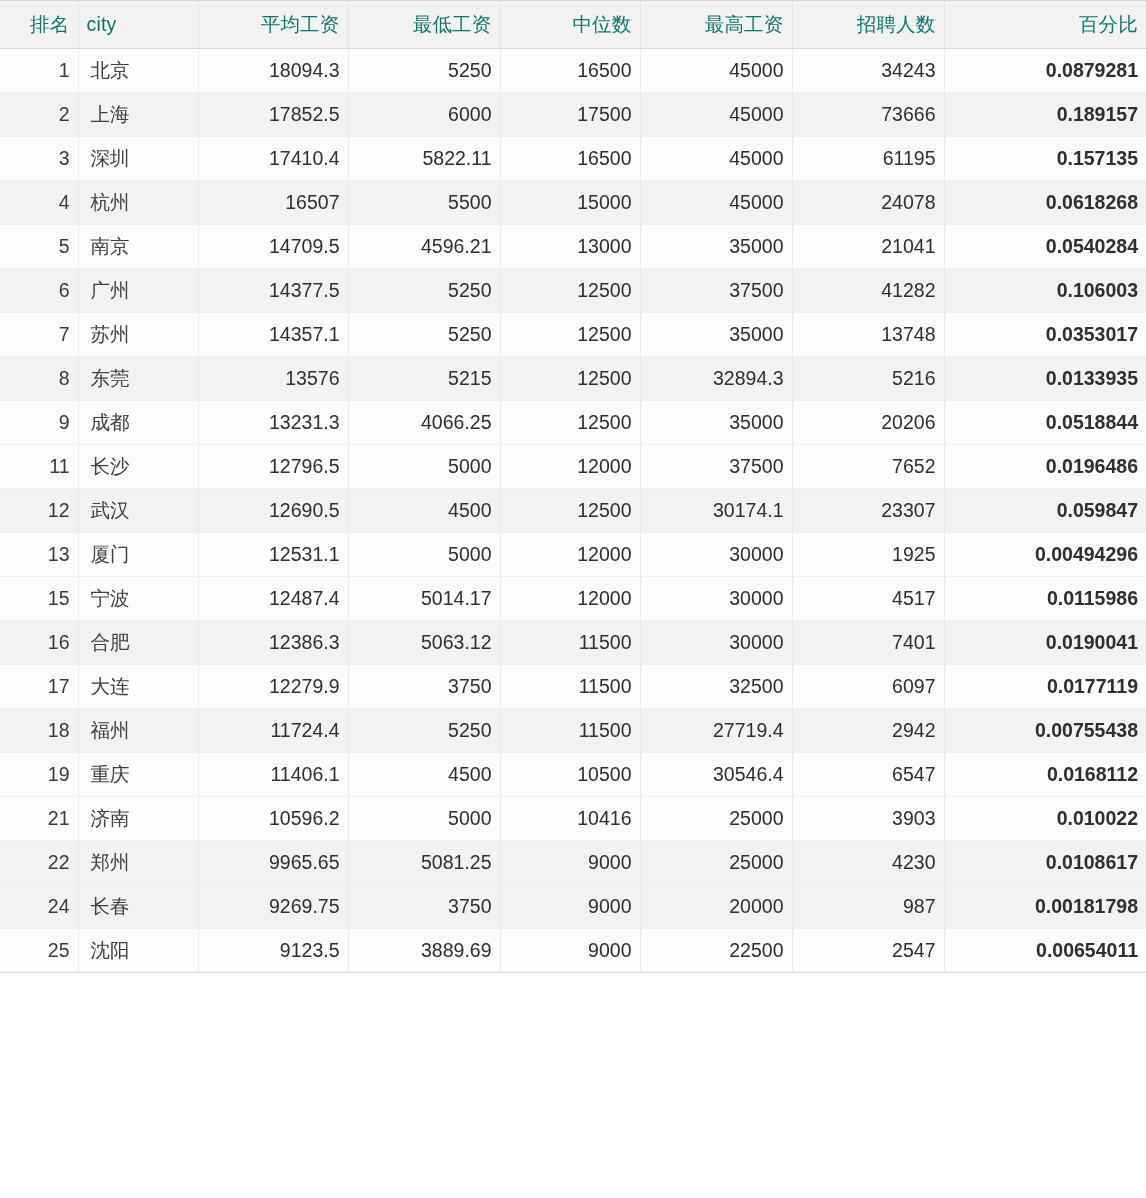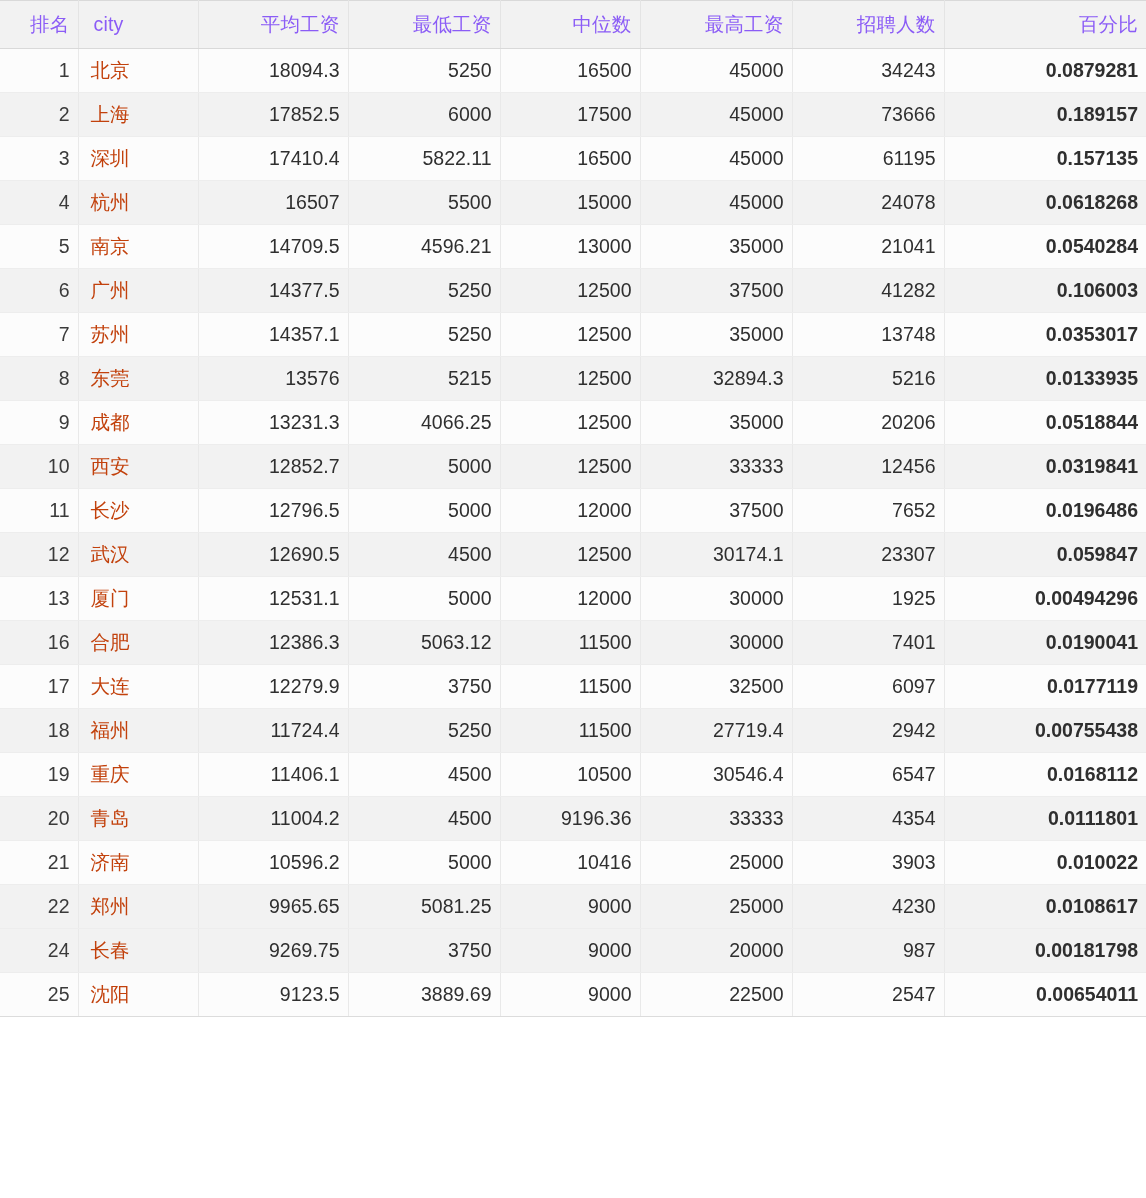--- a/index.html
+++ b/index.html
@@ -40,45 +40,45 @@
     font-weight: normal;
     height: 48px;
     padding: 0 8px;
     box-sizing: border-box;
     border-top: 1px solid #d9d9d9;
     border-bottom: 1px solid #d9d9d9;
     border-right: 1px solid #e4e4e4;
     text-align: right;
     vertical-align: middle;
     white-space: nowrap;
-    color: #8b5cf6;
+    color: #0f766e;
     letter-spacing: 0.2px;
   }
   thead th:last-child { border-right: none; }
   thead th.th-city {
     text-align: left;
-    padding-left: 15px;
+    padding-left: 8px;
   }
 
   tbody td {
     height: 44px;
     padding: 0 8px;
     box-sizing: border-box;
     border-bottom: 1px solid #ededed;
     border-right: 1px solid #e9e9e9;
     text-align: right;
     vertical-align: middle;
     white-space: nowrap;
     color: #2f2f2f;
   }
   tbody td:last-child { border-right: none; font-weight: bold; }
   tbody td.td-city {
     text-align: left;
     padding-left: 12px;
-    color: #c2410c;
+    color: #404040;
   }
   tbody td.td-rank {
     color: #3a3a3a;
   }
 
   tbody tr.row-odd  td { background: #fcfcfc; }
   tbody tr.row-even td { background: #f2f2f2; }
   tbody tr:last-child td { border-bottom: 1px solid #dcdcdc; }
 </style>
 </head>
@@ -192,30 +192,20 @@
         <tr class="row-odd">
           <td class="td-rank">9</td>
           <td class="td-city">成都</td>
           <td>13231.3</td>
           <td>4066.25</td>
           <td>12500</td>
           <td>35000</td>
           <td>20206</td>
           <td>0.0518844</td>
         </tr>
-        <tr class="row-even">
-          <td class="td-rank">10</td>
-          <td class="td-city">西安</td>
-          <td>12852.7</td>
-          <td>5000</td>
-          <td>12500</td>
-          <td>33333</td>
-          <td>12456</td>
-          <td>0.0319841</td>
-        </tr>
         <tr class="row-odd">
           <td class="td-rank">11</td>
           <td class="td-city">长沙</td>
           <td>12796.5</td>
           <td>5000</td>
           <td>12000</td>
           <td>37500</td>
           <td>7652</td>
           <td>0.0196486</td>
         </tr>
@@ -232,20 +222,30 @@
         <tr class="row-odd">
           <td class="td-rank">13</td>
           <td class="td-city">厦门</td>
           <td>12531.1</td>
           <td>5000</td>
           <td>12000</td>
           <td>30000</td>
           <td>1925</td>
           <td>0.00494296</td>
         </tr>
+        <tr class="row-odd">
+          <td class="td-rank">15</td>
+          <td class="td-city">宁波</td>
+          <td>12487.4</td>
+          <td>5014.17</td>
+          <td>12000</td>
+          <td>30000</td>
+          <td>4517</td>
+          <td>0.0115986</td>
+        </tr>
         <tr class="row-even">
           <td class="td-rank">16</td>
           <td class="td-city">合肥</td>
           <td>12386.3</td>
           <td>5063.12</td>
           <td>11500</td>
           <td>30000</td>
           <td>7401</td>
           <td>0.0190041</td>
         </tr>
@@ -272,30 +272,20 @@
         <tr class="row-odd">
           <td class="td-rank">19</td>
           <td class="td-city">重庆</td>
           <td>11406.1</td>
           <td>4500</td>
           <td>10500</td>
           <td>30546.4</td>
           <td>6547</td>
           <td>0.0168112</td>
         </tr>
-        <tr class="row-even">
-          <td class="td-rank">20</td>
-          <td class="td-city">青岛</td>
-          <td>11004.2</td>
-          <td>4500</td>
-          <td>9196.36</td>
-          <td>33333</td>
-          <td>4354</td>
-          <td>0.0111801</td>
-        </tr>
         <tr class="row-odd">
           <td class="td-rank">21</td>
           <td class="td-city">济南</td>
           <td>10596.2</td>
           <td>5000</td>
           <td>10416</td>
           <td>25000</td>
           <td>3903</td>
           <td>0.010022</td>
         </tr>

